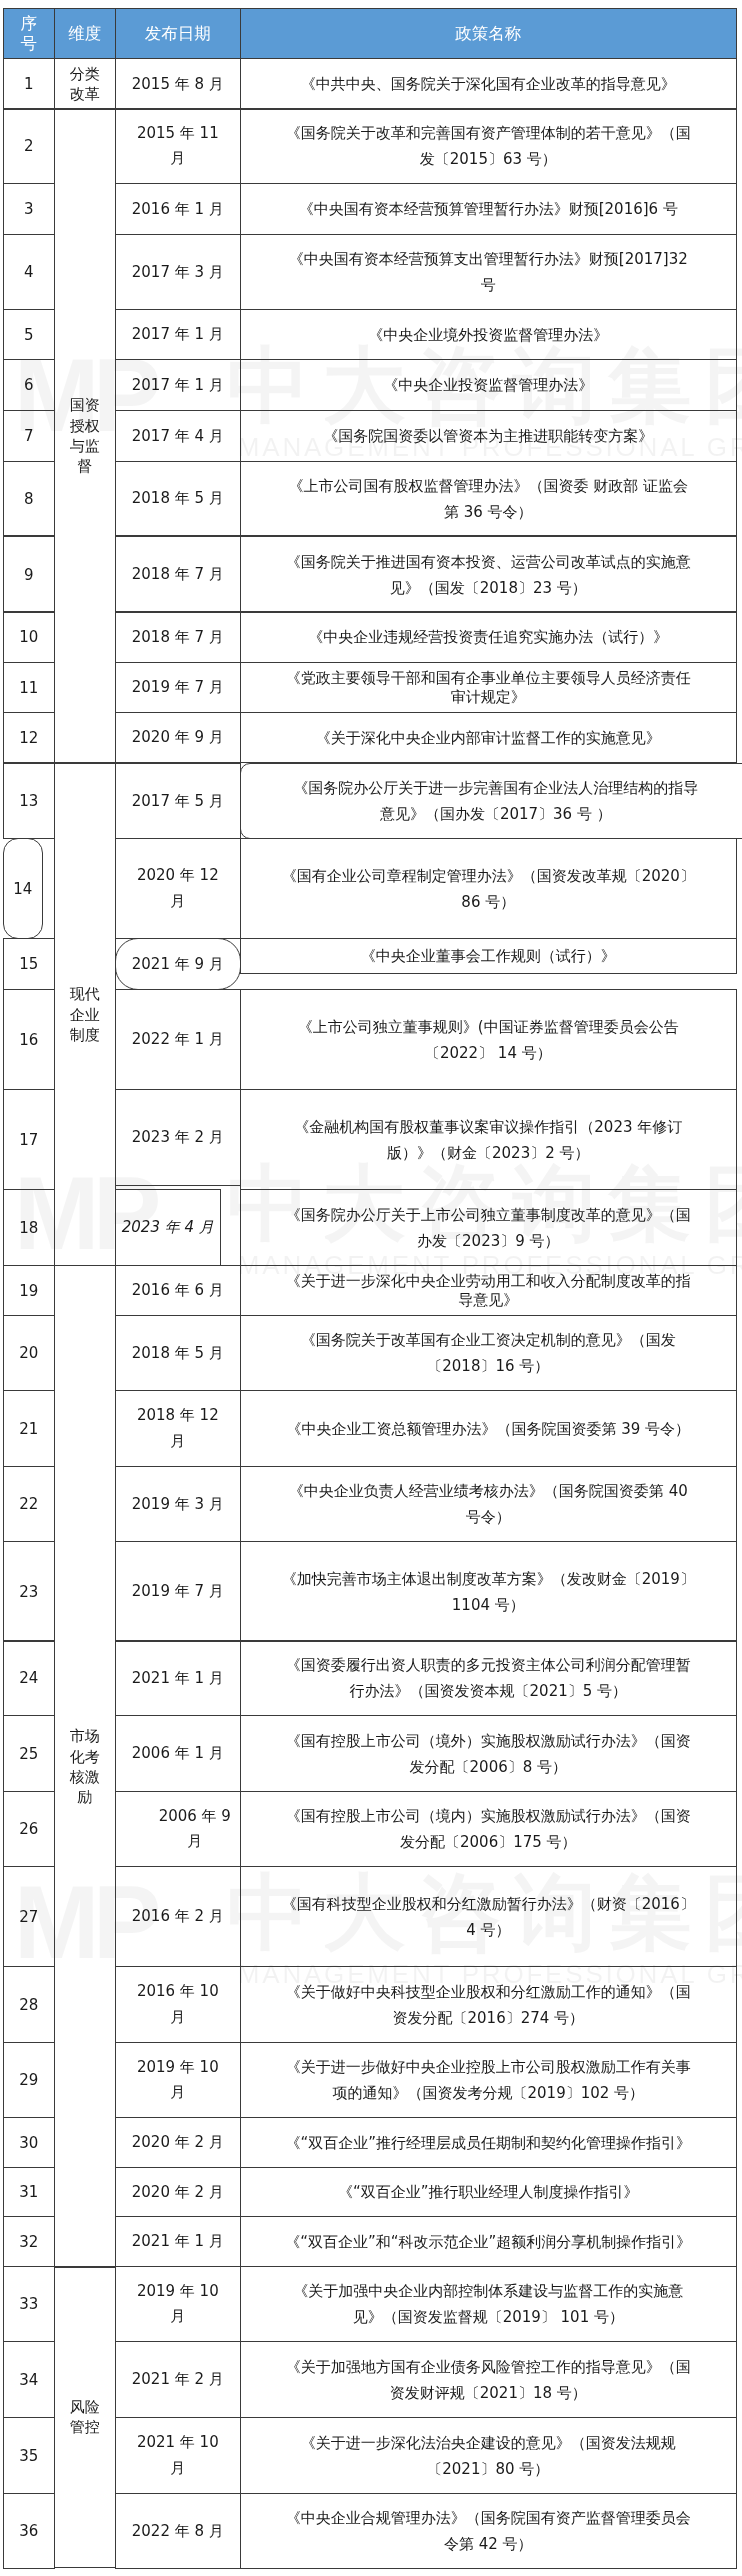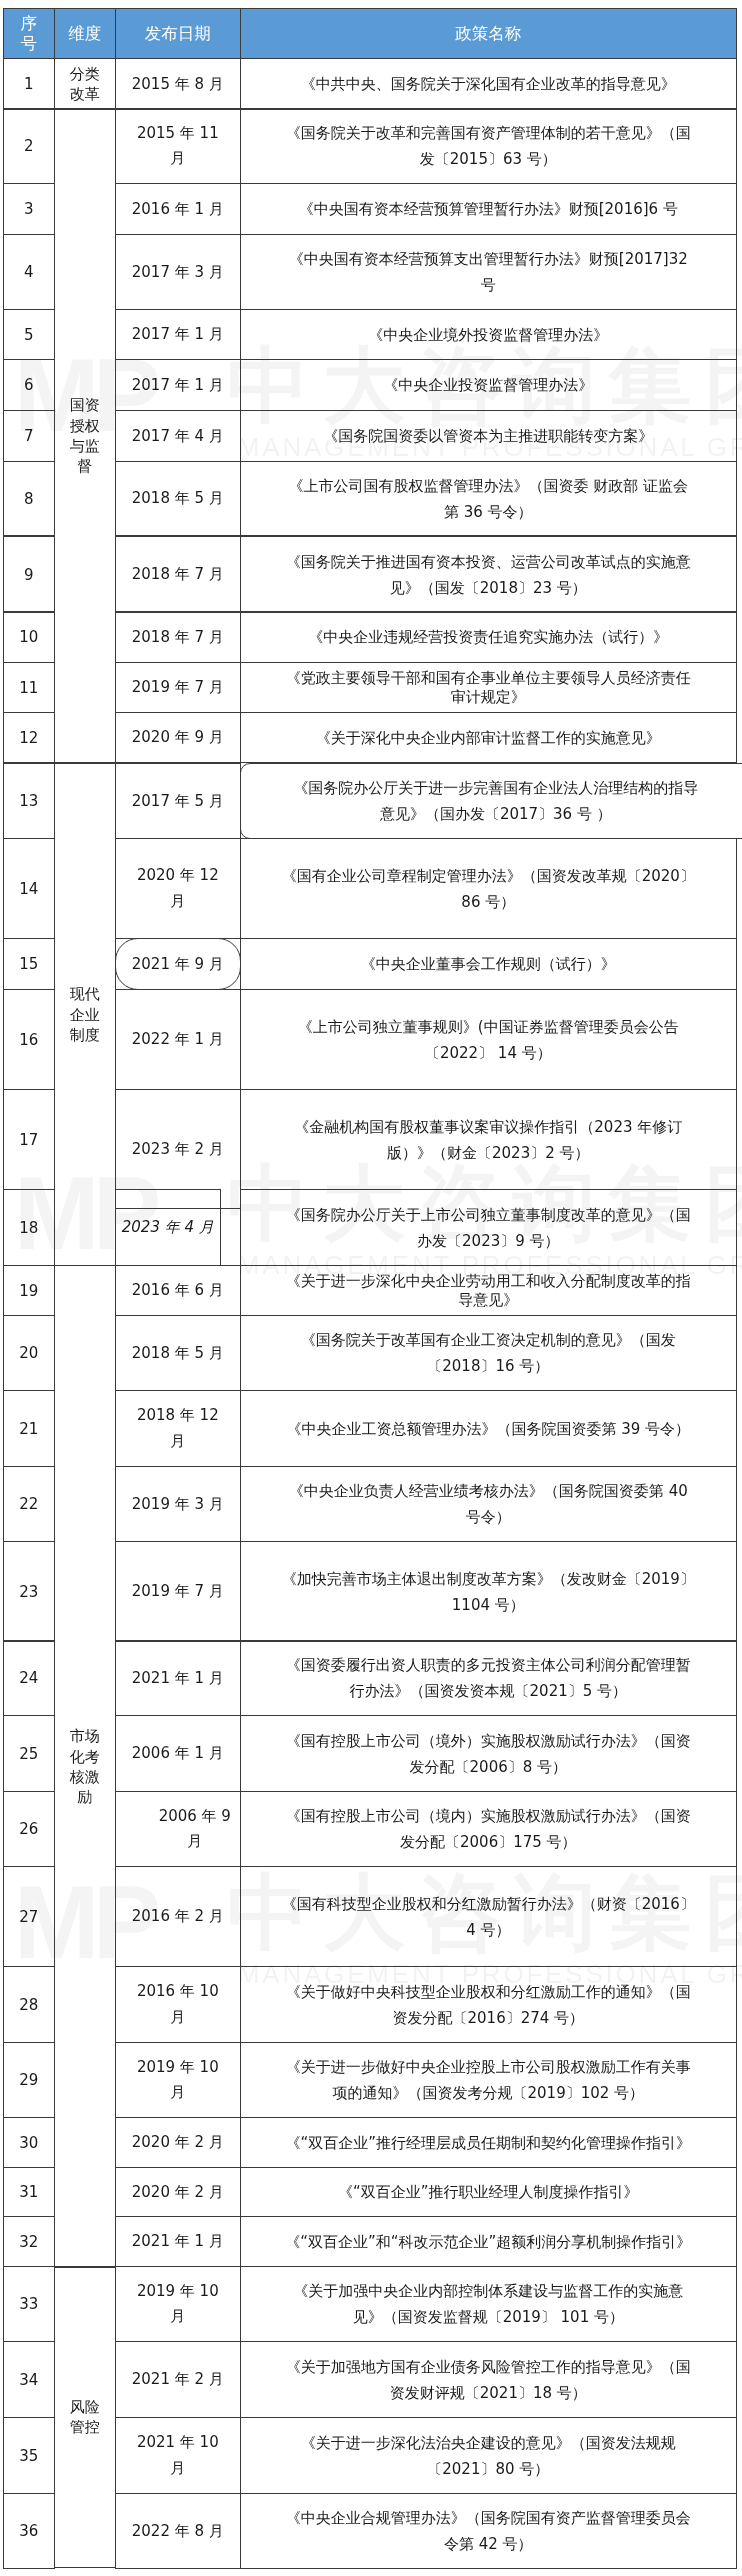--- a/index.html
+++ b/index.html
@@ -197,58 +197,58 @@
       <div class="stack">
         <span>2017 年 5 月</span>
       </div>
     </div>
     <div class="cell policy-cell" style="left: 237px; top: 755px; width: 512px; height: 76px; border-radius: 10px;">
       <div class="lines">
         <span>《国务院办公厅关于进一步完善国有企业法人治理结构的指导</span>
         <span>意见》（国办发〔2017〕36 号 ）</span>
       </div>
     </div>
-    <div class="cell seq-cell" style="left: 0px; top: 830px; width: 52px; height: 101px;">14</div>
+    <div class="cell seq-cell" style="left: 0px; top: 830px; width: 40px; height: 101px; border-radius: 15px;">14</div>
     <div class="cell date-cell" style="left: 112px; top: 830px; width: 126px; height: 101px;">
       <div class="stack">
         <span>2020 年 12</span>
         <span>月</span>
       </div>
     </div>
     <div class="cell policy-cell" style="left: 237px; top: 830px; width: 497px; height: 101px;">
       <div class="lines">
         <span>《国有企业公司章程制定管理办法》（国资发改革规〔2020〕</span>
         <span>86 号）</span>
       </div>
     </div>
     <div class="cell seq-cell" style="left: 0px; top: 930px; width: 52px; height: 52px;">15</div>
     <div class="cell date-cell" style="left: 112px; top: 930px; width: 126px; height: 52px; border-radius: 23px;">
       <div class="stack">
         <span>2021 年 9 月</span>
       </div>
     </div>
-    <div class="cell policy-cell" style="left: 237px; top: 930px; width: 497px; height: 52px;">
+    <div class="cell policy-cell" style="left: 237px; top: 930px; width: 497px; height: 36px;">
       <div class="lines">
         <span>《中央企业董事会工作规则（试行）》</span>
       </div>
     </div>
     <div class="cell seq-cell" style="left: 0px; top: 981px; width: 52px; height: 101px;">16</div>
     <div class="cell date-cell" style="left: 112px; top: 981px; width: 126px; height: 101px;">
       <div class="stack">
         <span>2022 年 1 月</span>
       </div>
     </div>
     <div class="cell policy-cell" style="left: 237px; top: 981px; width: 497px; height: 101px;">
       <div class="lines">
         <span>《上市公司独立董事规则》(中国证券监督管理委员会公告</span>
         <span>〔2022〕 14  号）</span>
       </div>
     </div>
     <div class="cell seq-cell" style="left: 0px; top: 1081px; width: 52px; height: 101px;">17</div>
-    <div class="cell date-cell" style="left: 112px; top: 1081px; width: 126px; height: 120px;">
+    <div class="cell date-cell" style="left: 112px; top: 1081px; width: 126px; height: 97px;">
       <div class="stack">
         <span>2023 年 2 月</span>
       </div>
     </div>
     <div class="cell policy-cell" style="left: 237px; top: 1081px; width: 497px; height: 101px;">
       <div class="lines">
         <span>《金融机构国有股权董事议案审议操作指引（2023 年修订</span>
         <span>版）》（财金〔2023〕2 号）</span>
       </div>
     </div>

